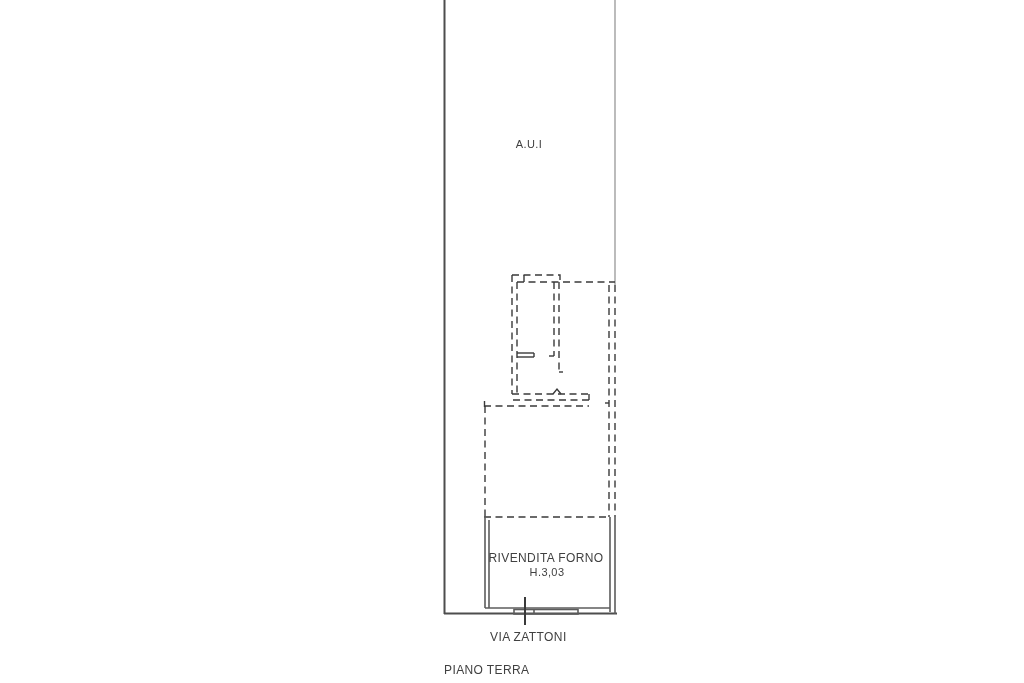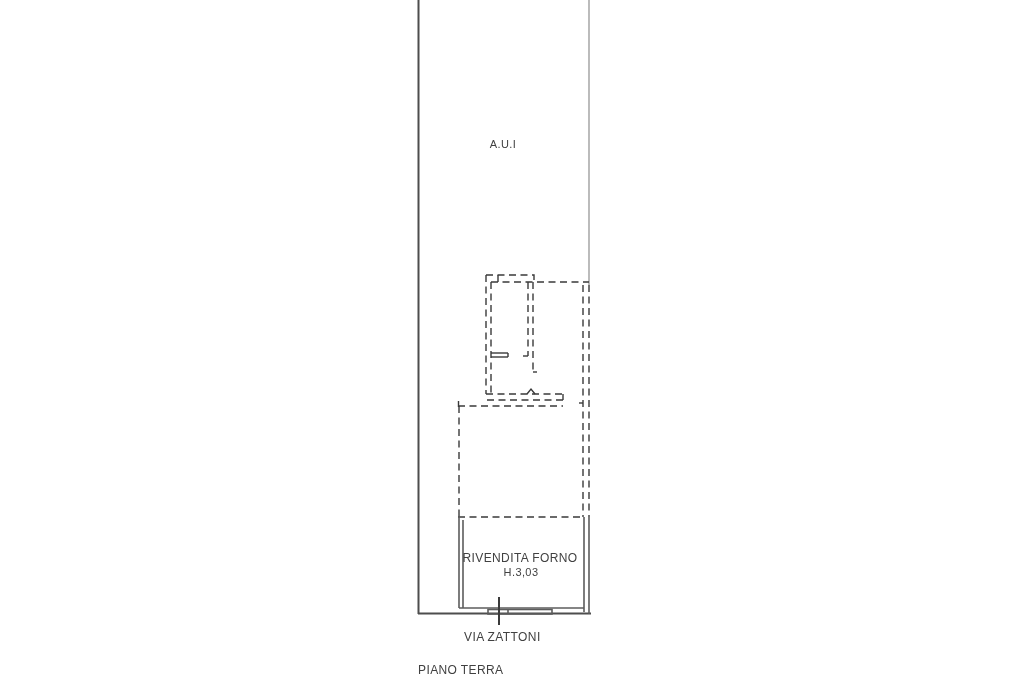--- a/index.html
+++ b/index.html
@@ -3,20 +3,21 @@
 <meta charset="utf-8">
 <style>
   html, body { margin: 0; padding: 0; background: var(--background, #fff); }
   .page {
     position: relative;
     width: 900px;
     height: 683px;
     background: var(--background, #fff);
     font-family: "Liberation Sans", sans-serif;
     overflow: hidden;
+    padding-left: 26px;
   }
   svg { display: block; }
 
   .solid-dark   { stroke: var(--solid-line-dark, #4d4d4d); stroke-width: 2;   fill: none; }
   .solid-light  { stroke: var(--solid-line-light, #ababab); stroke-width: 1.6; fill: none; }
   .dashed       { stroke: var(--dashed-line, #3a3a3a); stroke-width: 1.4; fill: none;
                   stroke-dasharray: 7 4.5; }
   .dashed .tick { stroke-dasharray: none; }
   .solid-wall   { stroke: var(--wall-line, #5c5c5c); stroke-width: 1.6; fill: none; }
   .door-line    { stroke: var(--dashed-line, #3a3a3a); stroke-width: 2; fill: none; }

